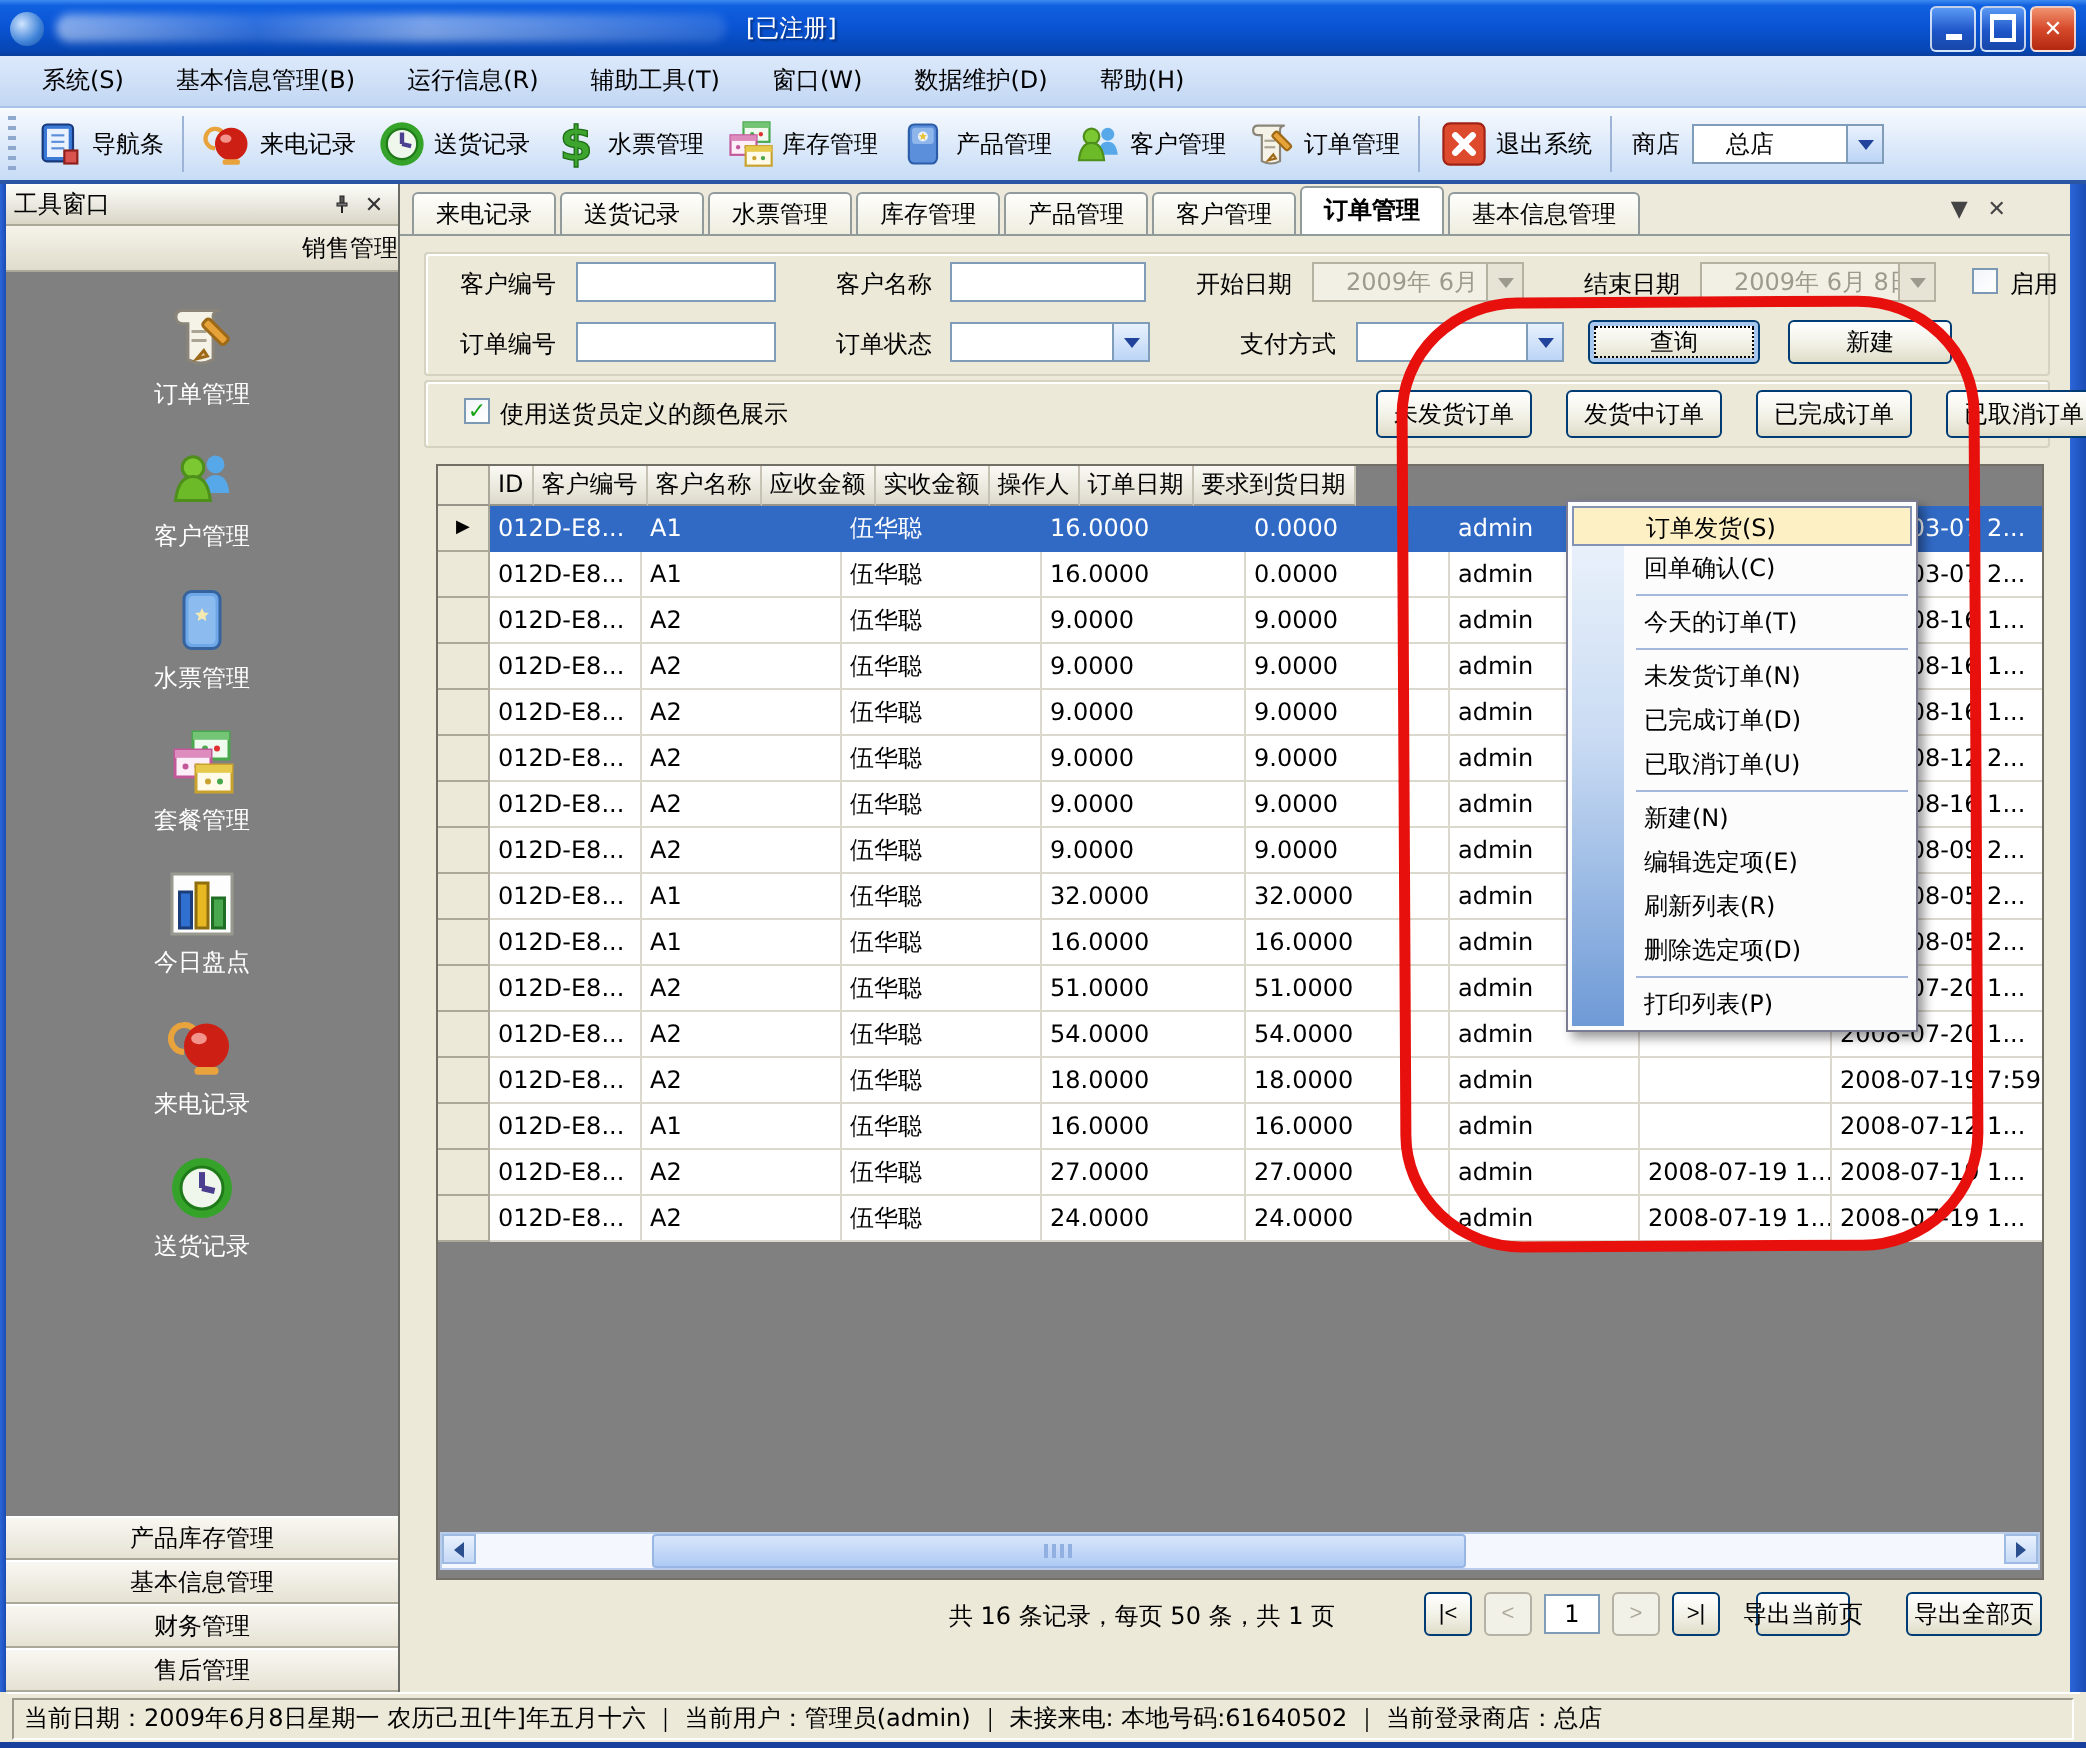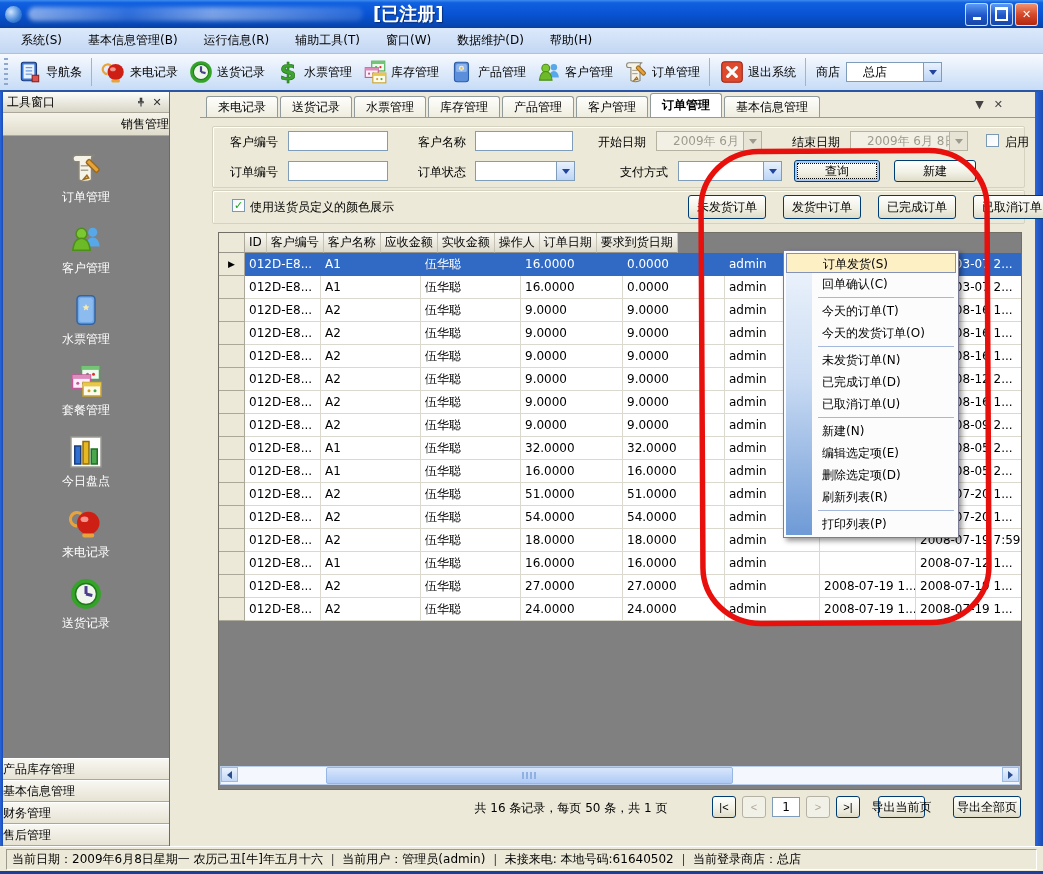--- a/index.html
+++ b/index.html
@@ -2,21 +2,21 @@
 <html><head>
 <meta charset="utf-8">
 <style>
   html,body{margin:0;padding:0}
   body{width:1043px;height:874px;position:relative;font-family:"DejaVu Sans","Liberation Sans",sans-serif;font-size:12px;background:#ECE9D8;overflow:hidden}
   .abs{position:absolute;box-sizing:border-box}
   
   #titlebar{left:0;top:0;width:1043px;height:28px;background:linear-gradient(180deg,#3D8BF0 0%,#1060E0 10%,#0A55D6 45%,#0646B4 90%,#0B3E9A 100%);display:flex;align-items:center;padding:0 5px;color:#fff}
   #app-logo{width:17px;height:17px;border-radius:50%;background:radial-gradient(circle at 35% 35%,#CFE4FF,#3E82D8 60%,#1A4FA0);margin-right:6px;flex:none}
   #redacted-title{width:335px;height:14px;border-radius:7px;background:linear-gradient(90deg,rgba(255,255,255,.5),rgba(255,255,255,.15) 30%,rgba(255,255,255,.45) 55%,rgba(255,255,255,.12));filter:blur(2px);margin-right:10px}
-  #registered-badge{font-weight:bold;font-size:18px;text-shadow:1px 1px 1px #06307E}
+  #registered-badge{font-weight:normal;font-size:12px;text-shadow:1px 1px 1px #06307E}
   #win-controls{margin-left:auto;display:flex;gap:2px}
   .win-btn{width:21px;height:21px;border:1px solid rgba(255,255,255,.75);border-radius:3px;background:linear-gradient(180deg,#5A9AF5,#1E55C8 55%,#1747A8);display:flex;align-items:center;justify-content:center;color:#fff;font-size:11px}
   .win-btn.close{background:linear-gradient(180deg,#F0926F,#D6492A 50%,#B22810)}
   .glyph-min{width:8px;height:3px;background:#fff;margin-top:9px}
   .glyph-max{width:9px;height:9px;border:2px solid #fff;border-top-width:3px}
   #menubar{left:0;top:28px;width:1043px;height:26px;background:linear-gradient(180deg,#DCE9FB,#C3D7F3);display:flex;align-items:center;padding-left:8px;border-bottom:1px solid #A9C2E8}
   .menu-item{padding:4px 13px;color:#000}
   #toolbar{left:0;top:54px;width:1043px;height:38px;background:linear-gradient(180deg,#F7FAFE,#DCE9FA 55%,#C7DCF6);border-bottom:2px solid #2A55A4;display:flex;align-items:center}
   #toolbar-grip{width:4px;height:28px;margin:0 4px 0 4px;background:repeating-linear-gradient(180deg,#8FA9CE 0 2px,rgba(0,0,0,0) 2px 5px)}
   .tbar-item{display:flex;align-items:center;gap:3px;padding:2px 5px;white-space:nowrap}
@@ -26,31 +26,31 @@
   #shop-combo{display:flex;align-items:center;gap:6px;margin-left:6px}
   .combo-box{background:#fff;border:1px solid #7F9DB9;height:20px;display:flex;align-items:center;box-sizing:border-box}
   .combo-text{flex:1;padding:0 16px;overflow:hidden;white-space:nowrap}
   .combo-arrow-btn{width:17px;height:18px;background:linear-gradient(180deg,#E9F1FD,#BCD5F6);border-left:1px solid #7F9DB9;display:flex;align-items:center;justify-content:center}
   .tri-down{width:0;height:0;border-left:4px solid rgba(0,0,0,0);border-right:4px solid rgba(0,0,0,0);border-top:5px solid #21439C}
   .edge{background:linear-gradient(90deg,#2B66D8,#1B4BB4)}
   #edge-left{left:0;top:92px;width:3px;height:754px}
   #edge-right{left:1035px;top:92px;width:8px;height:754px}
   #edge-bottom{left:0;top:871px;width:1043px;height:3px;background:#173F9E}
   
-  #toolwindow{left:3px;top:92px;width:167px;height:754px;display:flex;flex-direction:column;background:#808080;border-right:1px solid #6C6C66}
+  #toolwindow{left:3px;top:92px;width:197px;height:754px;display:flex;flex-direction:column;background:#808080;border-right:1px solid #6C6C66}
   #tw-header{height:20px;background:linear-gradient(180deg,#FDFDFB,#D9D6C6);border-bottom:1px solid #ACA899;display:flex;align-items:center;padding:0 4px;flex:none}
   #tw-title{flex:1}
   .tw-hbtn{width:16px;height:16px;display:flex;align-items:center;justify-content:center;color:#333;font-size:11px}
   #tw-group-header{height:22px;background:linear-gradient(180deg,#F6F4EA,#E0DCCC);border-bottom:1px solid #ACA899;text-align:right;line-height:22px;flex:none}
   #tw-items{flex:1;overflow:hidden;display:flex;flex-direction:column;align-items:center;padding-top:14px;gap:15px}
   .tw-item{display:flex;flex-direction:column;align-items:center;gap:3px}
   .tool-icon{width:36px;height:36px}
   .tw-label{color:#FFFFFF}
   #tw-groups{flex:none}
-  .tw-group-btn{height:20px;line-height:20px;text-align:left;background:linear-gradient(180deg,#F8F7F1,#E6E3D4);border-top:1px solid #FFFFFF;border-bottom:1px solid #ACA899;color:#000}
+  .tw-group-btn{height:20px;line-height:20px;text-align:center;background:linear-gradient(180deg,#F8F7F1,#E6E3D4);border-top:1px solid #FFFFFF;border-bottom:1px solid #ACA899;color:#000}
   
   #main{left:200px;top:92px;width:835px;height:754px;background:#ECE9D8}
   #tabstrip{left:0;top:0;width:835px;height:26px;background:#EDEADB;border-bottom:1px solid #919B9C;display:flex;align-items:flex-end;padding-left:6px}
   .tab{height:20px;line-height:20px;padding:0 11px;margin-right:2px;background:linear-gradient(180deg,#FEFEFC,#EFEDDF);border:1px solid #919B9C;border-bottom:none;border-radius:3px 3px 0 0;white-space:nowrap}
   .tab.active{height:23px;line-height:23px;background:#FFFFFF;font-weight:bold;position:relative;z-index:2}
   #tab-controls{position:absolute;right:32px;top:6px;display:flex;gap:10px;color:#444;font-size:11px}
   
   .gbox{border:1px solid #D6D2C0;box-shadow:inset 1px 1px 0 #FFFFFF;border-radius:2px}
   #gbox1{left:12px;top:34px;width:813px;height:62px}
   #gbox2{left:12px;top:98px;width:813px;height:34px}
@@ -712,30 +712,29 @@
   </div>
 
   <div id="context-menu" class="abs">
     <div id="cm-strip"></div>
     <div>
 
     <div class="cm-item highlight">订单发货(S)</div>
         <div class="cm-item">回单确认(C)</div>
         <div class="cm-item separator"></div>
         <div class="cm-item">今天的订单(T)</div>
-        <div class="cm-item">今天的发货订单(O)</div>
         <div class="cm-item separator"></div>
         <div class="cm-item">未发货订单(N)</div>
         <div class="cm-item">已完成订单(D)</div>
         <div class="cm-item">已取消订单(U)</div>
         <div class="cm-item separator"></div>
         <div class="cm-item">新建(N)</div>
         <div class="cm-item">编辑选定项(E)</div>
+        <div class="cm-item">刷新列表(R)</div>
         <div class="cm-item">删除选定项(D)</div>
-        <div class="cm-item">刷新列表(R)</div>
         <div class="cm-item separator"></div>
         <div class="cm-item">打印列表(P)</div>
       </div>
   </div>
 
   <svg id="annotation" class="abs" viewBox="0 0 306 492">
     <rect x="7" y="9" width="286" height="472" rx="58" ry="56" fill="none" stroke="#E8100C" stroke-width="5.5" transform="rotate(-0.3 153 246)"></rect>
   </svg>
 </div>
 

